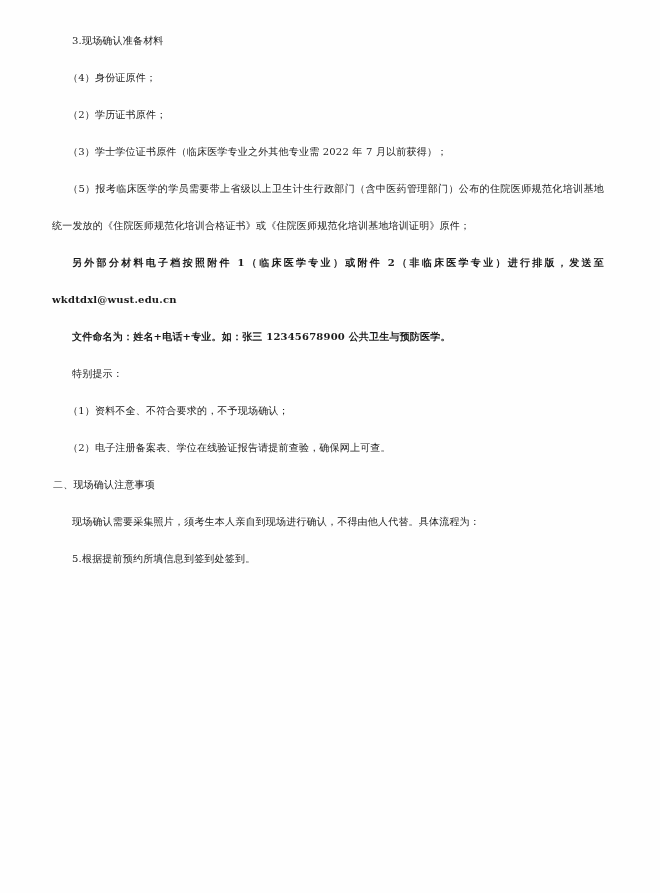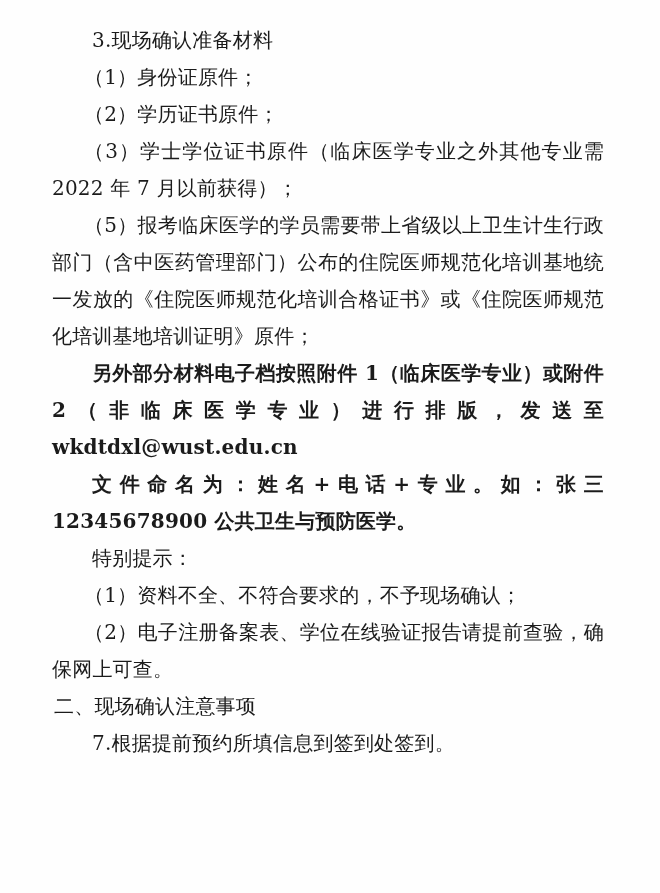--- a/index.html
+++ b/index.html
@@ -21,21 +21,21 @@
     background: #fefefe;
     padding: 0;
     box-sizing: border-box;
   }
   .doc-body {
     padding: 22px 56px 0 52px;
     box-sizing: border-box;
   }
   p {
     margin: 0 0 0 0;
-    font-size: 20px;
+    font-size: 10px;
     line-height: 37px;
     text-align: justify;
     text-justify: inter-ideograph;
     letter-spacing: 0.2px;
     color: #1b1b1b;
   }
   .indent {
     text-indent: 2em;
   }
   .indent-paren {
@@ -51,39 +51,40 @@
   }
 </style>
 </head>
 <body>
 
 <div class="page">
   <div class="doc-body">
 
     <p class="indent">3.现场确认准备材料</p>
 
-    <p class="indent-paren">（1）身份证原件；</p>
+    <p class="indent-paren">（4）身份证原件；</p>
 
     <p class="indent-paren">（2）学历证书原件；</p>
 
     <p class="indent-paren">（3）学士学位证书原件（临床医学专业之外其他专业需 2022 年 7 月以前获得）；</p>
 
     <p class="indent-paren">（5）报考临床医学的学员需要带上省级以上卫生计生行政部门（含中医药管理部门）公布的住院医师规范化培训基地统一发放的《住院医师规范化培训合格证书》或《住院医师规范化培训基地培训证明》原件；</p>
 
     <p class="indent bold">另外部分材料电子档按照附件 1（临床医学专业）或附件 2（非临床医学专业）进行排版，发送至 wkdtdxl@wust.edu.cn</p>
 
     <p class="indent bold">文件命名为：姓名+电话+专业。如：张三 12345678900 公共卫生与预防医学。</p>
 
     <p class="indent">特别提示：</p>
 
     <p class="indent-paren">（1）资料不全、不符合要求的，不予现场确认；</p>
 
     <p class="indent-paren">（2）电子注册备案表、学位在线验证报告请提前查验，确保网上可查。</p>
 
     <p class="heading">二、现场确认注意事项</p>
 
+    <p class="indent">现场确认需要采集照片，须考生本人亲自到现场进行确认，不得由他人代替。具体流程为：</p>
 
-    <p class="indent">7.根据提前预约所填信息到签到处签到。</p>
+    <p class="indent">5.根据提前预约所填信息到签到处签到。</p>
 
 
 
   </div>
 </div>
 
 </body></html>

